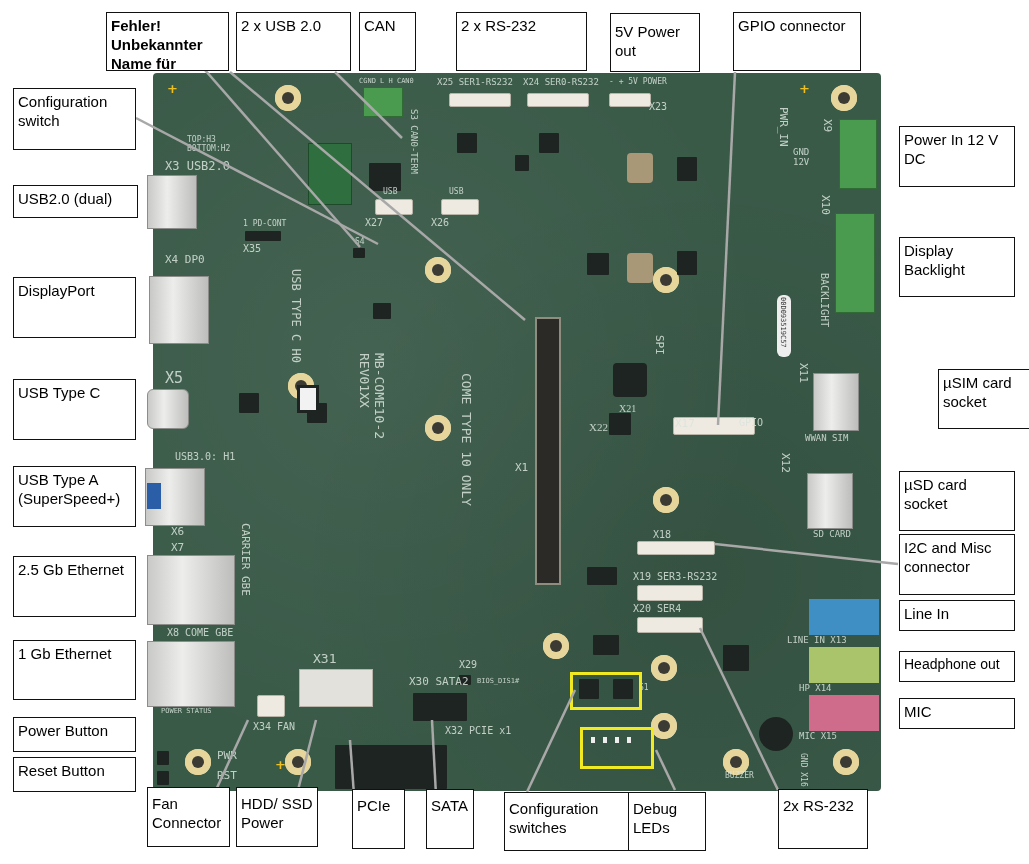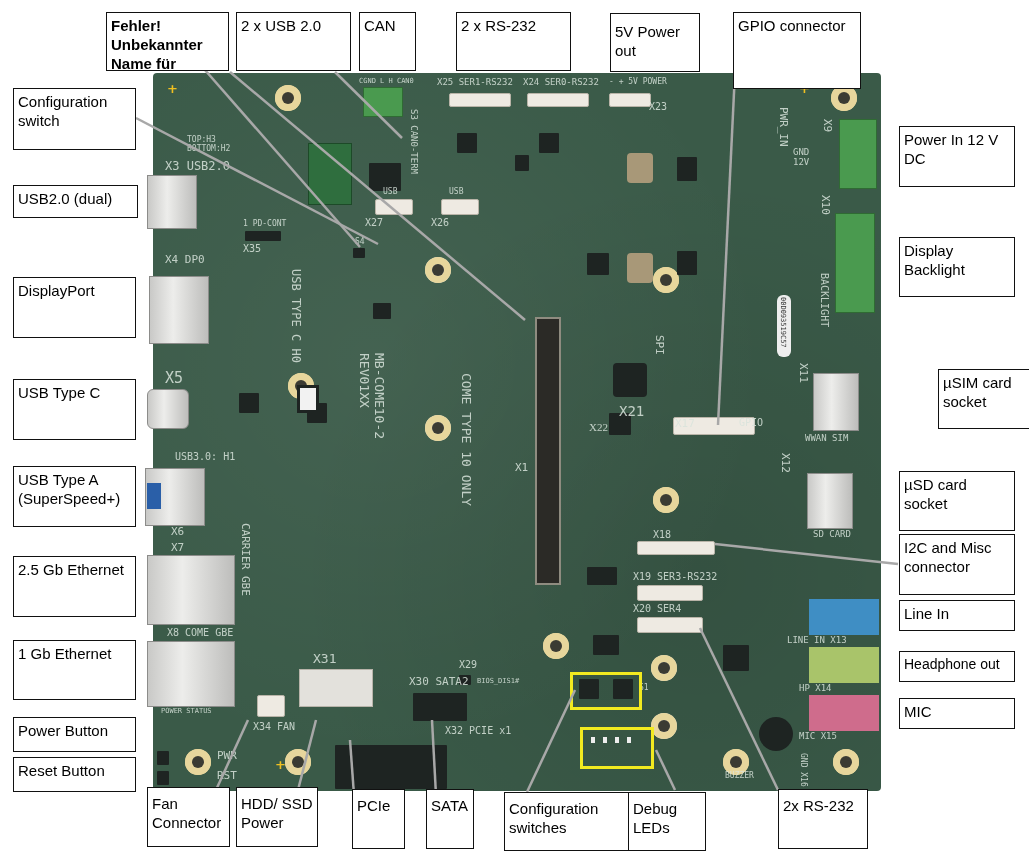--- a/index.html
+++ b/index.html
@@ -150,21 +150,21 @@
   <span class="silk" style="left:230px;top:114px;font-size:8px;">USB</span>
   <span class="silk" style="left:296px;top:114px;font-size:8px;">USB</span>
   <span class="silk" style="left:90px;top:146px;font-size:8px;">1 PD-CONT</span>
   <span class="silk" style="left:90px;top:170px;font-size:10px;">X35</span>
   <span class="silk" style="left:202px;top:164px;font-size:8px;">S4</span>
   <span class="silk v" style="left:118px;top:196px;font-size:12px;width:32px;">USB TYPE C H0</span>
   <span class="silk v" style="left:200px;top:280px;font-size:13px;height:130px;white-space:normal;width:34px;">MB-COME10-2 REV01XX</span>
   <span class="silk v" style="left:306px;top:300px;font-size:13px;">COME TYPE 10 ONLY</span>
   <span class="silk" style="left:362px;top:388px;font-size:11px;">X1</span>
   <span class="silk v" style="left:500px;top:262px;font-size:11px;">SPI</span>
-  <span class="silk" style="left:466px;top:330px;font-size:14px;">X21</span>
+  <span class="silk" style="left:466px;top:330px;font-size:10px;font-family:Liberation Serif, serif;">X21</span>
   <span class="silk" style="left:436px;top:348px;font-size:11px;font-family:Liberation Serif, serif;">X22</span>
   <span class="silk" style="left:522px;top:344px;font-size:11px;">X17</span>
   <span class="silk" style="left:586px;top:344px;font-size:10px;">GPIO</span>
   <span class="silk v" style="left:668px;top:46px;font-size:11px;">X9</span>
   <span class="silk v" style="left:624px;top:34px;font-size:11px;">PWR_IN</span>
   <span class="silk" style="left:640px;top:74px;font-size:9px;width:28px;white-space:normal;">GND 12V</span>
   <span class="silk v" style="left:666px;top:122px;font-size:11px;">X10</span>
   <span class="silk v" style="left:666px;top:200px;font-size:10px;">BACKLIGHT</span>
   <span class="silk v" style="left:626px;top:224px;font-size:7px;color:#333;opacity:1;">00D093519C57</span>
   <span class="silk v" style="left:644px;top:290px;font-size:11px;">X11</span>
@@ -199,23 +199,23 @@
     <line x1="436" y1="795" x2="432" y2="720"></line>
     <line x1="527" y1="792" x2="575" y2="690"></line>
     <line x1="675" y1="790" x2="656" y2="750"></line>
     <line x1="778" y1="790" x2="700" y2="628"></line>
   </g>
 </svg>
 
 <div class="label bold" style="left:106px;top:12px;width:123px;height:59px;">Fehler! Unbekannter Name für</div>
 <div class="label" style="left:236px;top:12px;width:115px;height:59px;">2 x USB 2.0</div>
 <div class="label" style="left:359px;top:12px;width:57px;height:59px;">CAN</div>
-<div class="label" style="left:456px;top:12px;width:115px;height:59px;">2 x RS-232</div>
+<div class="label" style="left:456px;top:12px;width:131px;height:59px;">2 x RS-232</div>
 <div class="label" style="left:610px;top:13px;width:90px;height:59px;padding-top:8px;">5V Power out</div>
-<div class="label" style="left:733px;top:12px;width:128px;height:77px;">GPIO connector</div>
+<div class="label" style="left:733px;top:12px;width:128px;height:59px;">GPIO connector</div>
 
 <div class="label" style="left:13px;top:88px;width:123px;height:62px;">Configuration switch</div>
 <div class="label" style="left:13px;top:185px;width:125px;height:33px;">USB2.0 (dual)</div>
 <div class="label" style="left:13px;top:277px;width:123px;height:61px;">DisplayPort</div>
 <div class="label" style="left:13px;top:379px;width:123px;height:61px;">USB Type C</div>
 <div class="label" style="left:13px;top:466px;width:123px;height:61px;">USB Type A (SuperSpeed+)</div>
 <div class="label" style="left:13px;top:556px;width:123px;height:61px;">2.5 Gb Ethernet</div>
 <div class="label" style="left:13px;top:640px;width:123px;height:60px;">1 Gb Ethernet</div>
 <div class="label" style="left:13px;top:717px;width:123px;height:35px;">Power Button</div>
 <div class="label" style="left:13px;top:757px;width:123px;height:35px;">Reset Button</div>

